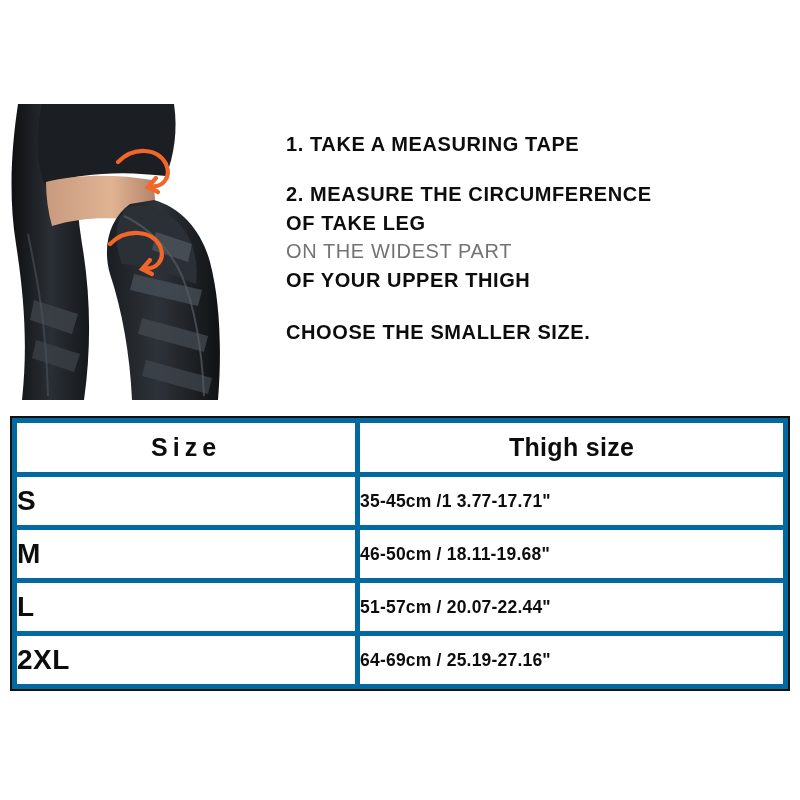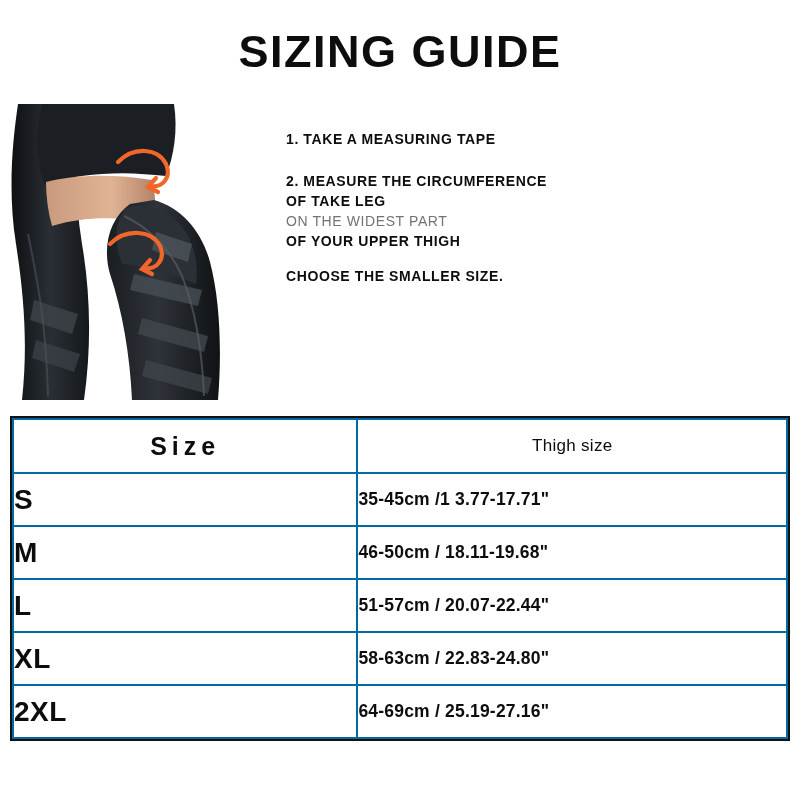--- a/index.html
+++ b/index.html
@@ -36,55 +36,54 @@
   }
   .photo svg { display: block; }
 
   
   .instructions {
     position: absolute;
     left: 286px; top: 130px;
     width: 400px;
   }
   .step { margin-bottom: 22px; }
-  .step .ln { font-size: 14px; line-height: 1.42; letter-spacing: .6px; }
+  .step .ln { font-size: 20px; line-height: 1.42; letter-spacing: .6px; }
   .ln.b { font-weight: 800; color: #0d0d0d; }
   .ln.r { font-weight: 400; color: #737373; }
-  .step.s2 { margin-bottom: 16px; }
+  .step.s2 { margin-bottom: 24px; }
 
   
   .table {
     position: absolute;
     left: 10px; top: 416px;
     width: 780px;
     border: 2px solid #111;
     border-collapse: collapse;
   }
   .table table { width: 100%; border-collapse: collapse; }
   .table th, .table td {
-    border: 2px solid #0369a1;
+    border: 5px solid #0369a1;
     color: #0d0d0d;
   }
   .table th.c1, .table td.c1 { width: 44.5%; }
   .table th.c2, .table td.c2 { width: 55.5%; }
 
   .table th { height: 54px; }
   .th1 { font-size: 25px; font-weight: 800; letter-spacing: 5px; }
-  .th2 { font-size: 17px; font-weight: 400; letter-spacing: .3px; }
+  .th2 { font-size: 25px; font-weight: 700; letter-spacing: .3px; }
 
   .table td { height: 53px; }
   .td-size { font-size: 28px; font-weight: 800; letter-spacing: .5px; }
   .td-meas { font-size: 17.5px; font-weight: 800; letter-spacing: .2px; }
 </style>
 </head>
 <body>
 
 <div class="page">
 
-  <div class="title">SIZING GUIDE</div>
 
   <div class="photo">
     <svg width="258" height="296" viewBox="0 0 258 296">
       <defs>
         <linearGradient id="fabA" x1="0" y1="0" x2="1" y2="0">
           <stop offset="0%" stop-color="#1a1d21"></stop>
           <stop offset="45%" stop-color="#2e3339"></stop>
           <stop offset="100%" stop-color="#101214"></stop>
         </linearGradient>
         <linearGradient id="fabB" x1="0" y1="0" x2="1" y2="0">
@@ -171,24 +170,20 @@
         </tr>
         <tr>
           <td class="c1 td-size">M</td>
           <td class="c2 td-meas">46-50cm / 18.11-19.68"</td>
         </tr>
         <tr>
           <td class="c1 td-size">L</td>
           <td class="c2 td-meas">51-57cm / 20.07-22.44"</td>
         </tr>
         <tr>
-          <td class="c1 td-size">XL</td>
-          <td class="c2 td-meas">58-63cm / 22.83-24.80"</td>
-        </tr>
-        <tr>
           <td class="c1 td-size">2XL</td>
           <td class="c2 td-meas">64-69cm / 25.19-27.16"</td>
         </tr>
       </tbody>
     </table>
   </div>
 
 </div>
 
 </body></html>

